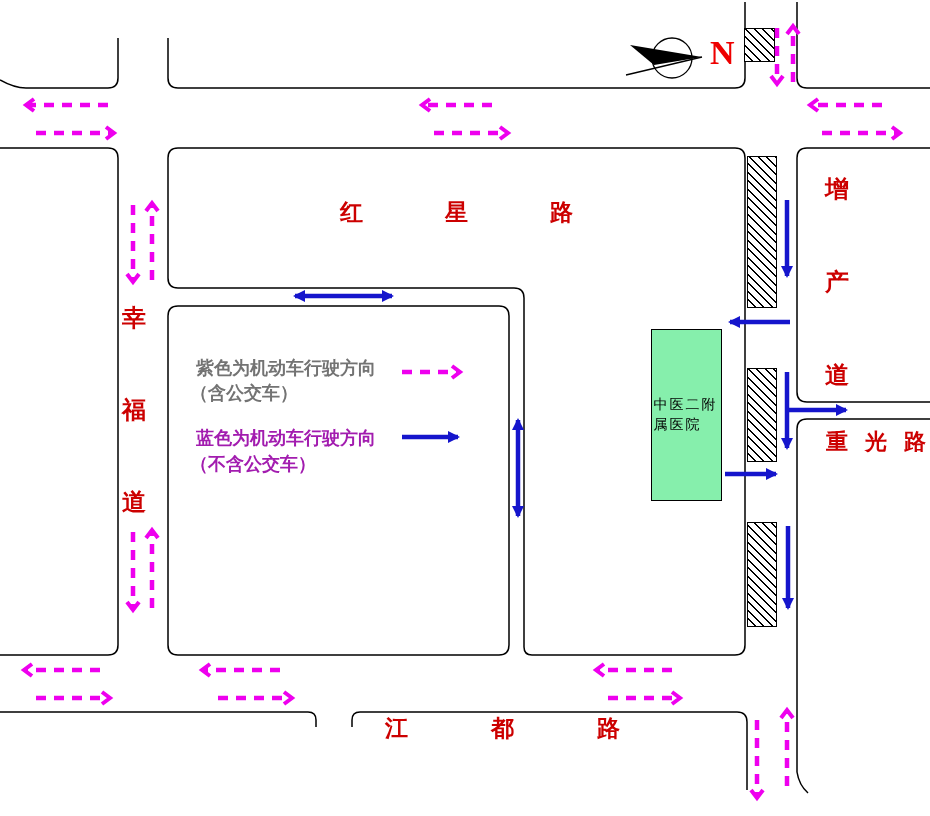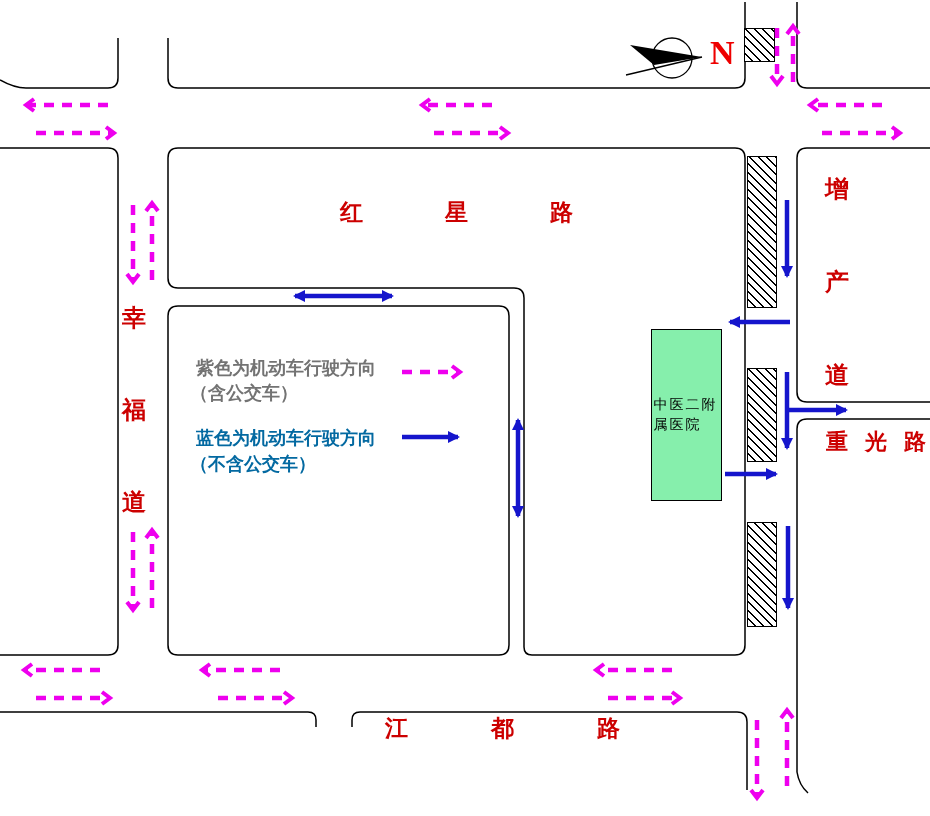--- a/index.html
+++ b/index.html
@@ -15,21 +15,21 @@
   .road-name{color:#CC0000;}
   .vert{white-space:normal;word-break:break-all;line-break:anywhere;padding-left:28px;}
   #hospital-box{position:absolute;z-index:2;left:651px;top:309px;width:71px;height:172px;
         border:1.5px solid #000;box-sizing:border-box;background:#86efac;
         display:flex;align-items:center;justify-content:center;margin-top:20px;}
   #hospital-box .txt{font-size:14px;color:#000;font-weight:normal;letter-spacing:2px;
         line-height:1.45;width:66px;word-break:break-all;text-align:left;
         font-family:"Liberation Serif","DejaVu Serif",serif;}
   .legend-line{font-size:18px;}
   .legend-bus{color:#737373;}
-  .legend-car{color:#0369a1;}
+  .legend-car{color:#a21caf;}
   #north-label{color:#EE0000;font-size:34px;font-family:"Liberation Serif","DejaVu Serif",serif;}
   #compass{position:absolute;z-index:4;left:620px;top:28px;}
 </style>
 </head>
 <body>
 
 <svg id="roads" class="layer" viewBox="0 0 930 816" xmlns="http://www.w3.org/2000/svg">
   <g fill="none" stroke="#000" stroke-width="1.5">
     <path d="M 0,80 Q 14,88 26,88 L 108,88 Q 118,88 118,78 L 118,38"></path>
     <path d="M 168,38 L 168,78 Q 168,88 178,88 L 735,88 Q 745,88 745,78 L 745,2"></path>

